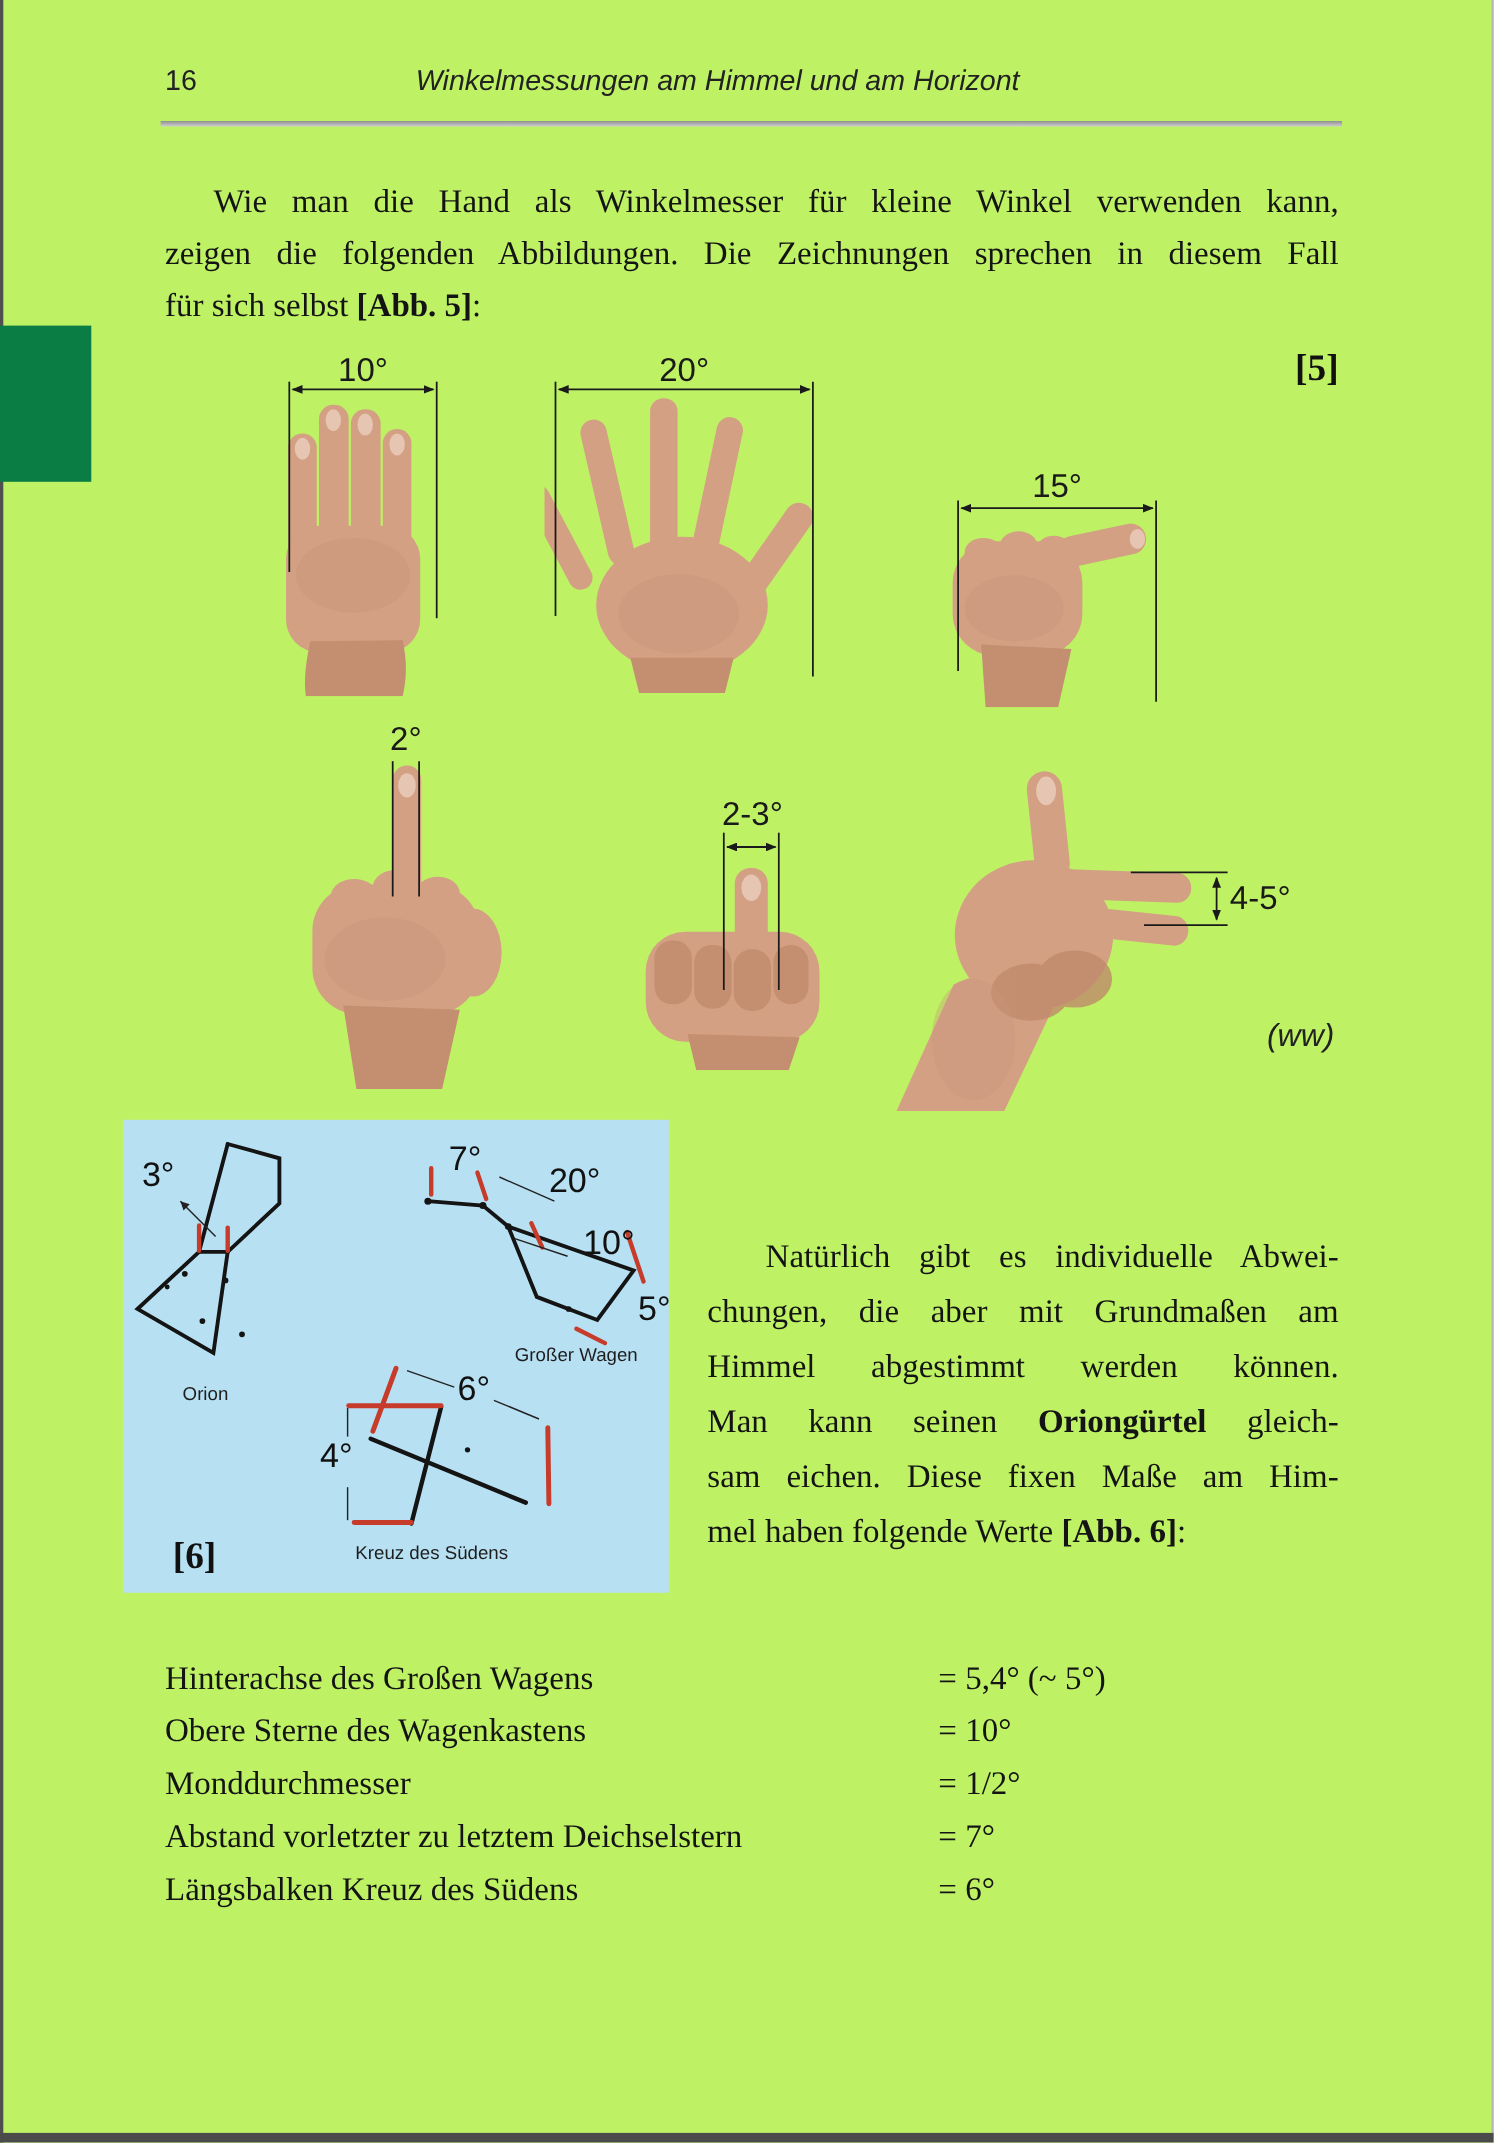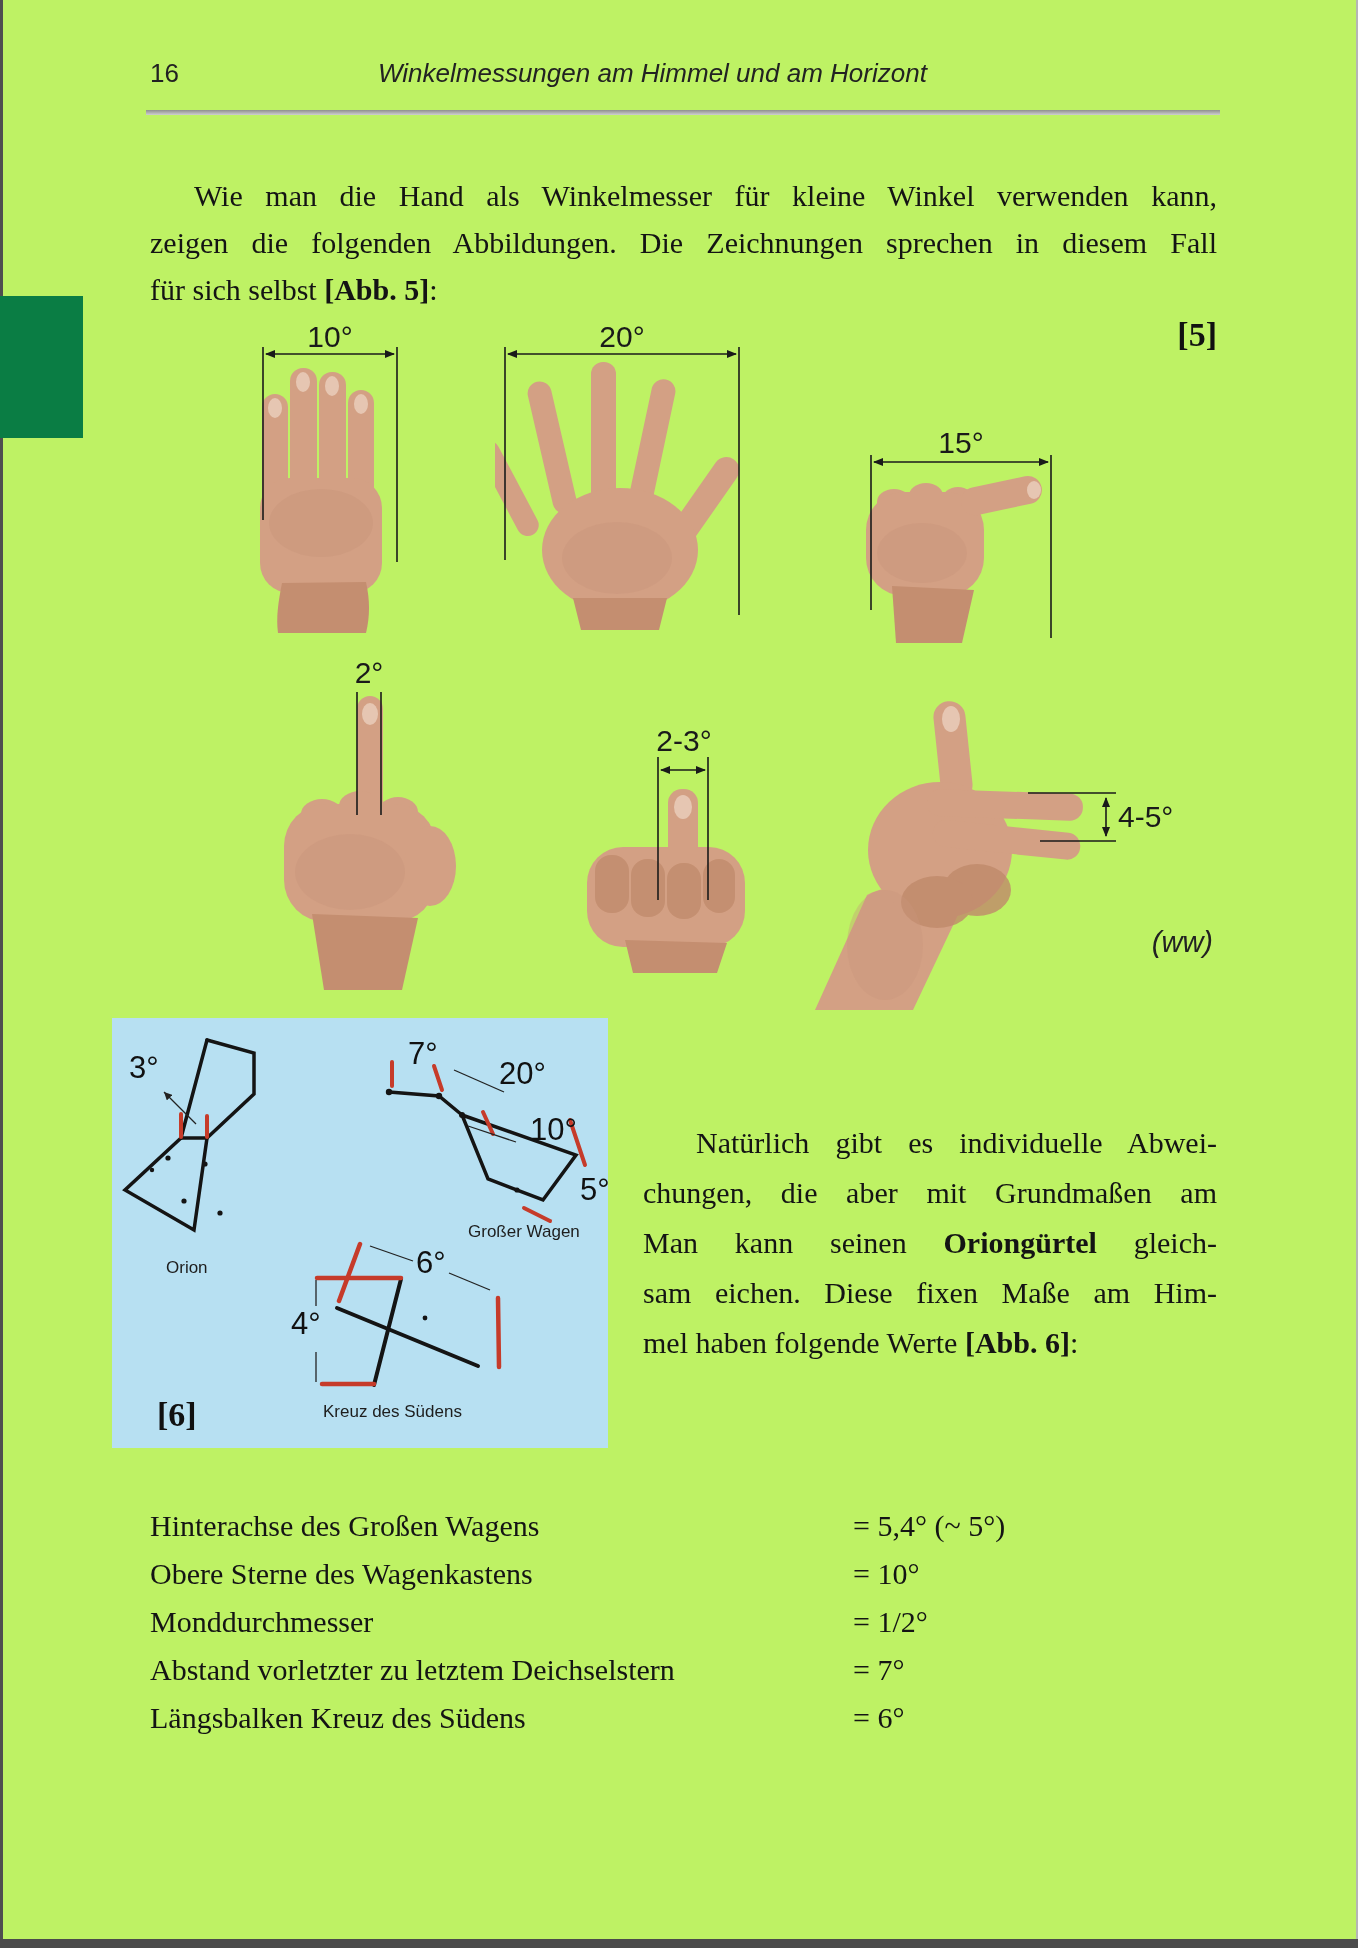--- a/index.html
+++ b/index.html
@@ -14,21 +14,21 @@
   
   .pagenum{left:150px;top:58px;font-family:"Liberation Sans",sans-serif;font-size:26px;color:#222;}
   .htitle{left:378px;top:58px;font-family:"Liberation Sans",sans-serif;font-size:26px;color:#222;font-style:italic;}
   .hrule{left:146px;top:110px;width:1074px;height:5px;
          background:linear-gradient(to bottom,#8f8f8f,#cfcfcf);}
   
   .para{font-size:30px;line-height:47px;color:#141414;}
   .para1{left:150px;top:160px;width:1067px;}
   .para2{left:643px;top:1118px;width:574px;line-height:50px;}
   .jline{text-align:justify;text-align-last:justify;}
-  .indent1{padding-left:44px;margin-top:12px;}
+  .indent1{padding-left:44px;}
   .indent2{padding-left:53px;}
   b{font-weight:700;}
   
   .dim-label{font-family:"Liberation Sans",sans-serif;font-size:30px;color:#1a1a1a;text-align:center;}
   .figref{font-size:34px;font-weight:700;color:#111;}
   .credit{font-family:"Liberation Sans",sans-serif;font-style:italic;font-size:29px;color:#222;}
   
   .bluebox{left:112px;top:1018px;width:496px;height:430px;background:#b7e0f2;}
   .const-label{font-family:"Liberation Sans",sans-serif;font-size:17px;color:#1d1d1d;}
   .const-angle{font-family:"Liberation Sans",sans-serif;font-size:31px;color:#111;}
@@ -269,20 +269,21 @@
   <div class="abs const-angle" style="left:416px;top:1245px;">6°</div>
   <div class="abs const-angle" style="left:291px;top:1306px;">4°</div>
   <div class="abs const-label" style="left:166px;top:1258px;">Orion</div>
   <div class="abs const-label" style="left:468px;top:1222px;">Großer Wagen</div>
   <div class="abs const-label" style="left:323px;top:1402px;">Kreuz des Südens</div>
   <div class="abs figref" style="left:157px;top:1396px;">[6]</div>
 
   <div class="abs para para2">
     <div class="jline indent2">Natürlich gibt es individuelle Abwei-</div>
     <div class="jline">chungen, die aber mit Grundmaßen am</div>
+    <div class="jline">Himmel abgestimmt werden können.</div>
     <div class="jline"><span>Man kann seinen </span><b>Oriongürtel</b><span> gleich-</span></div>
     <div class="jline">sam eichen. Diese fixen Maße am Him-</div>
     <div><span>mel haben folgende Werte </span><b>[Abb. 6]</b><span>:</span></div>
   </div>
 
   <div class="abs valtable">
     <div class="vrow"><span class="vlabel">Hinterachse des Großen Wagens</span><span>= 5,4° (~ 5°)</span></div>
     <div class="vrow"><span class="vlabel">Obere Sterne des Wagenkastens</span><span>= 10°</span></div>
     <div class="vrow"><span class="vlabel">Monddurchmesser</span><span>= 1/2°</span></div>
     <div class="vrow"><span class="vlabel">Abstand vorletzter zu letztem Deichselstern</span><span>= 7°</span></div>

